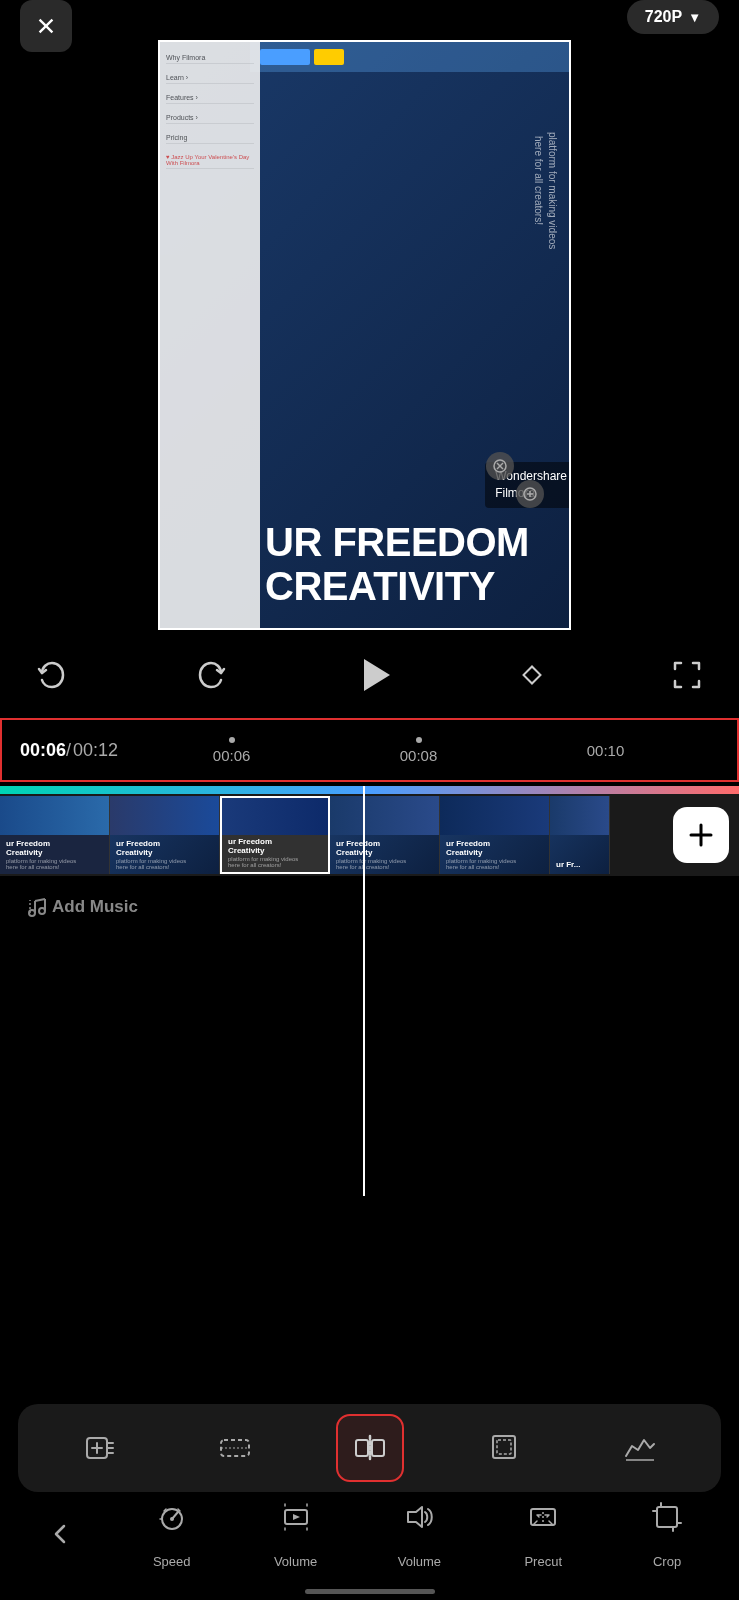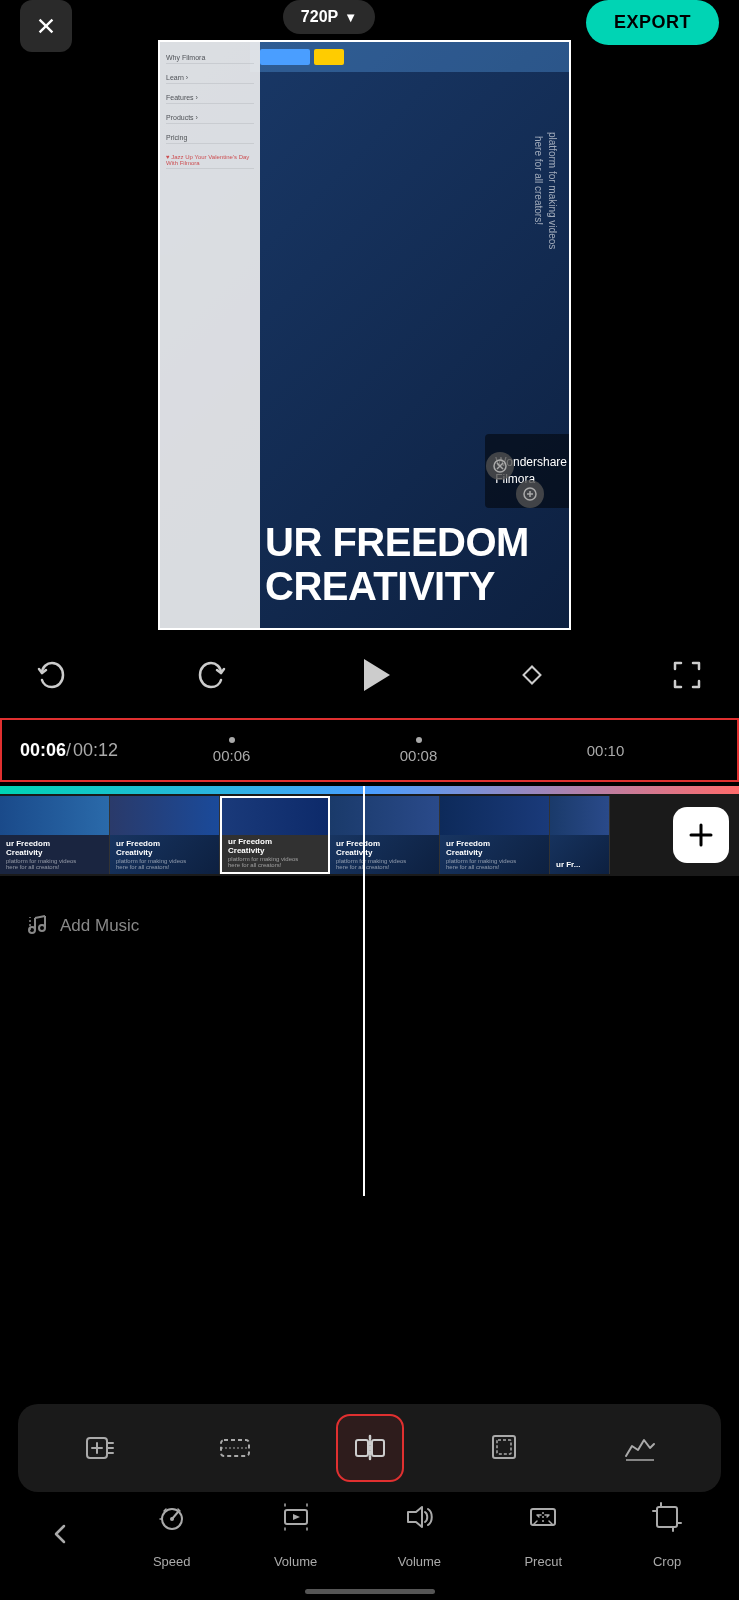--- a/index.html
+++ b/index.html
@@ -135,21 +135,21 @@
       width: 30px; height: 16px;
       background: #ffcc00;
       border-radius: 2px;
     }
     .watermark {
       position: absolute;
       right: -8px; bottom: 120px;
       background: rgba(0,0,0,0.5);
       color: #fff;
       font-size: 12px;
-      padding: 20px 10px;
+      padding: 6px 10px;
       border-radius: 4px;
       line-height: 1.4;
       margin-left: 16px;
     }
     .remove-watermark-btn {
       position: absolute;
       right: 55px; bottom: 148px;
       width: 28px; height: 28px;
       background: rgba(80,80,80,0.8);
       border-radius: 50%;
@@ -312,24 +312,25 @@
       flex-shrink: 0;
     }
 
     
     .add-music-row {
       position: absolute;
       top: 878px;
       left: 0; right: 0;
       height: 58px;
       display: flex;
-      align-items: flex-end;
+      align-items: center;
       padding: 0 24px;
-      gap: 12px;
-      cursor: pointer;
+      gap: 4px;
+      cursor: pointer;
+      font-weight: bold;
     }
     .add-music-label {
       color: #888;
       font-size: 17px;
     }
 
     
     .cursor-line {
       position: absolute;
       left: 363px;
@@ -418,21 +419,20 @@
   <div class="close-btn">
     <svg viewBox="0 0 24 24" fill="none" stroke="#fff" stroke-width="2.5">
       <line x1="5" y1="5" x2="19" y2="19"></line>
       <line x1="19" y1="5" x2="5" y2="19"></line>
     </svg>
   </div>
   <div class="quality-btn">
     <span>720P</span>
     <span style="font-size:13px;">▼</span>
   </div>
-  <div class="export-btn">EXPORT</div>
 </div>
 
 <div class="video-preview">
   <div class="video-content">
 
     <div class="video-top-bar">
       <div class="video-top-block"></div>
       <div class="video-top-block2"></div>
     </div>
 

